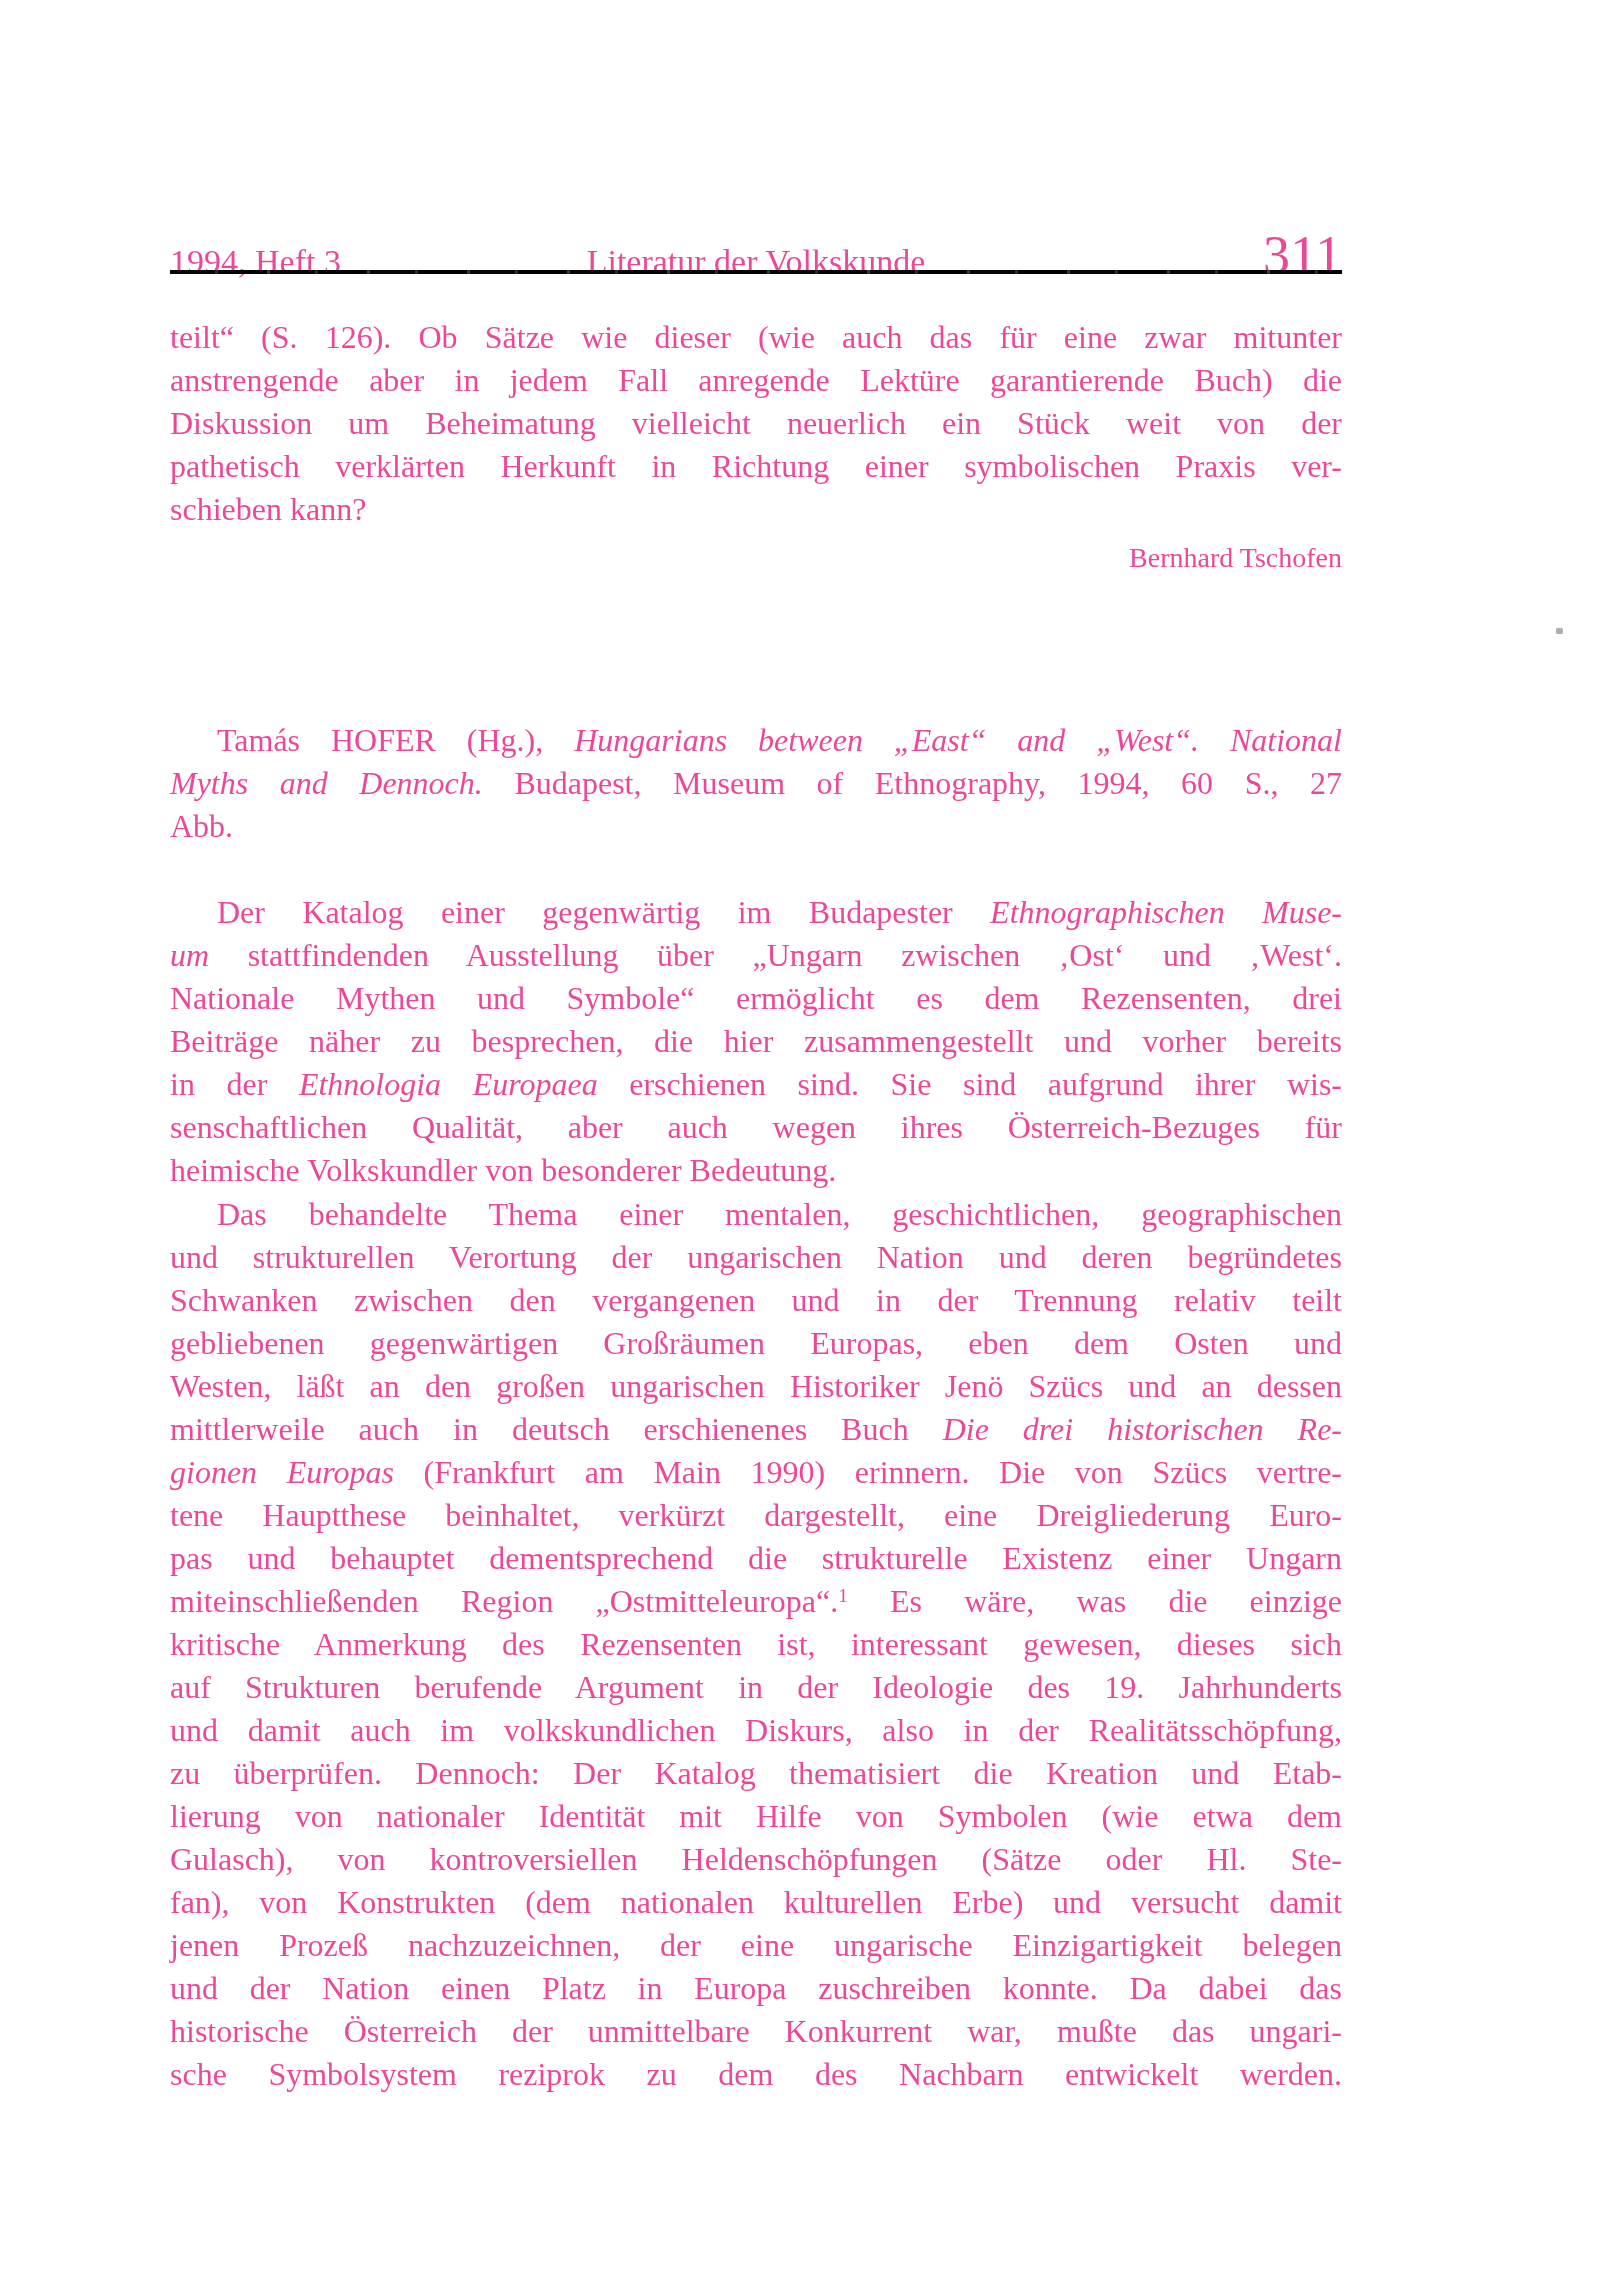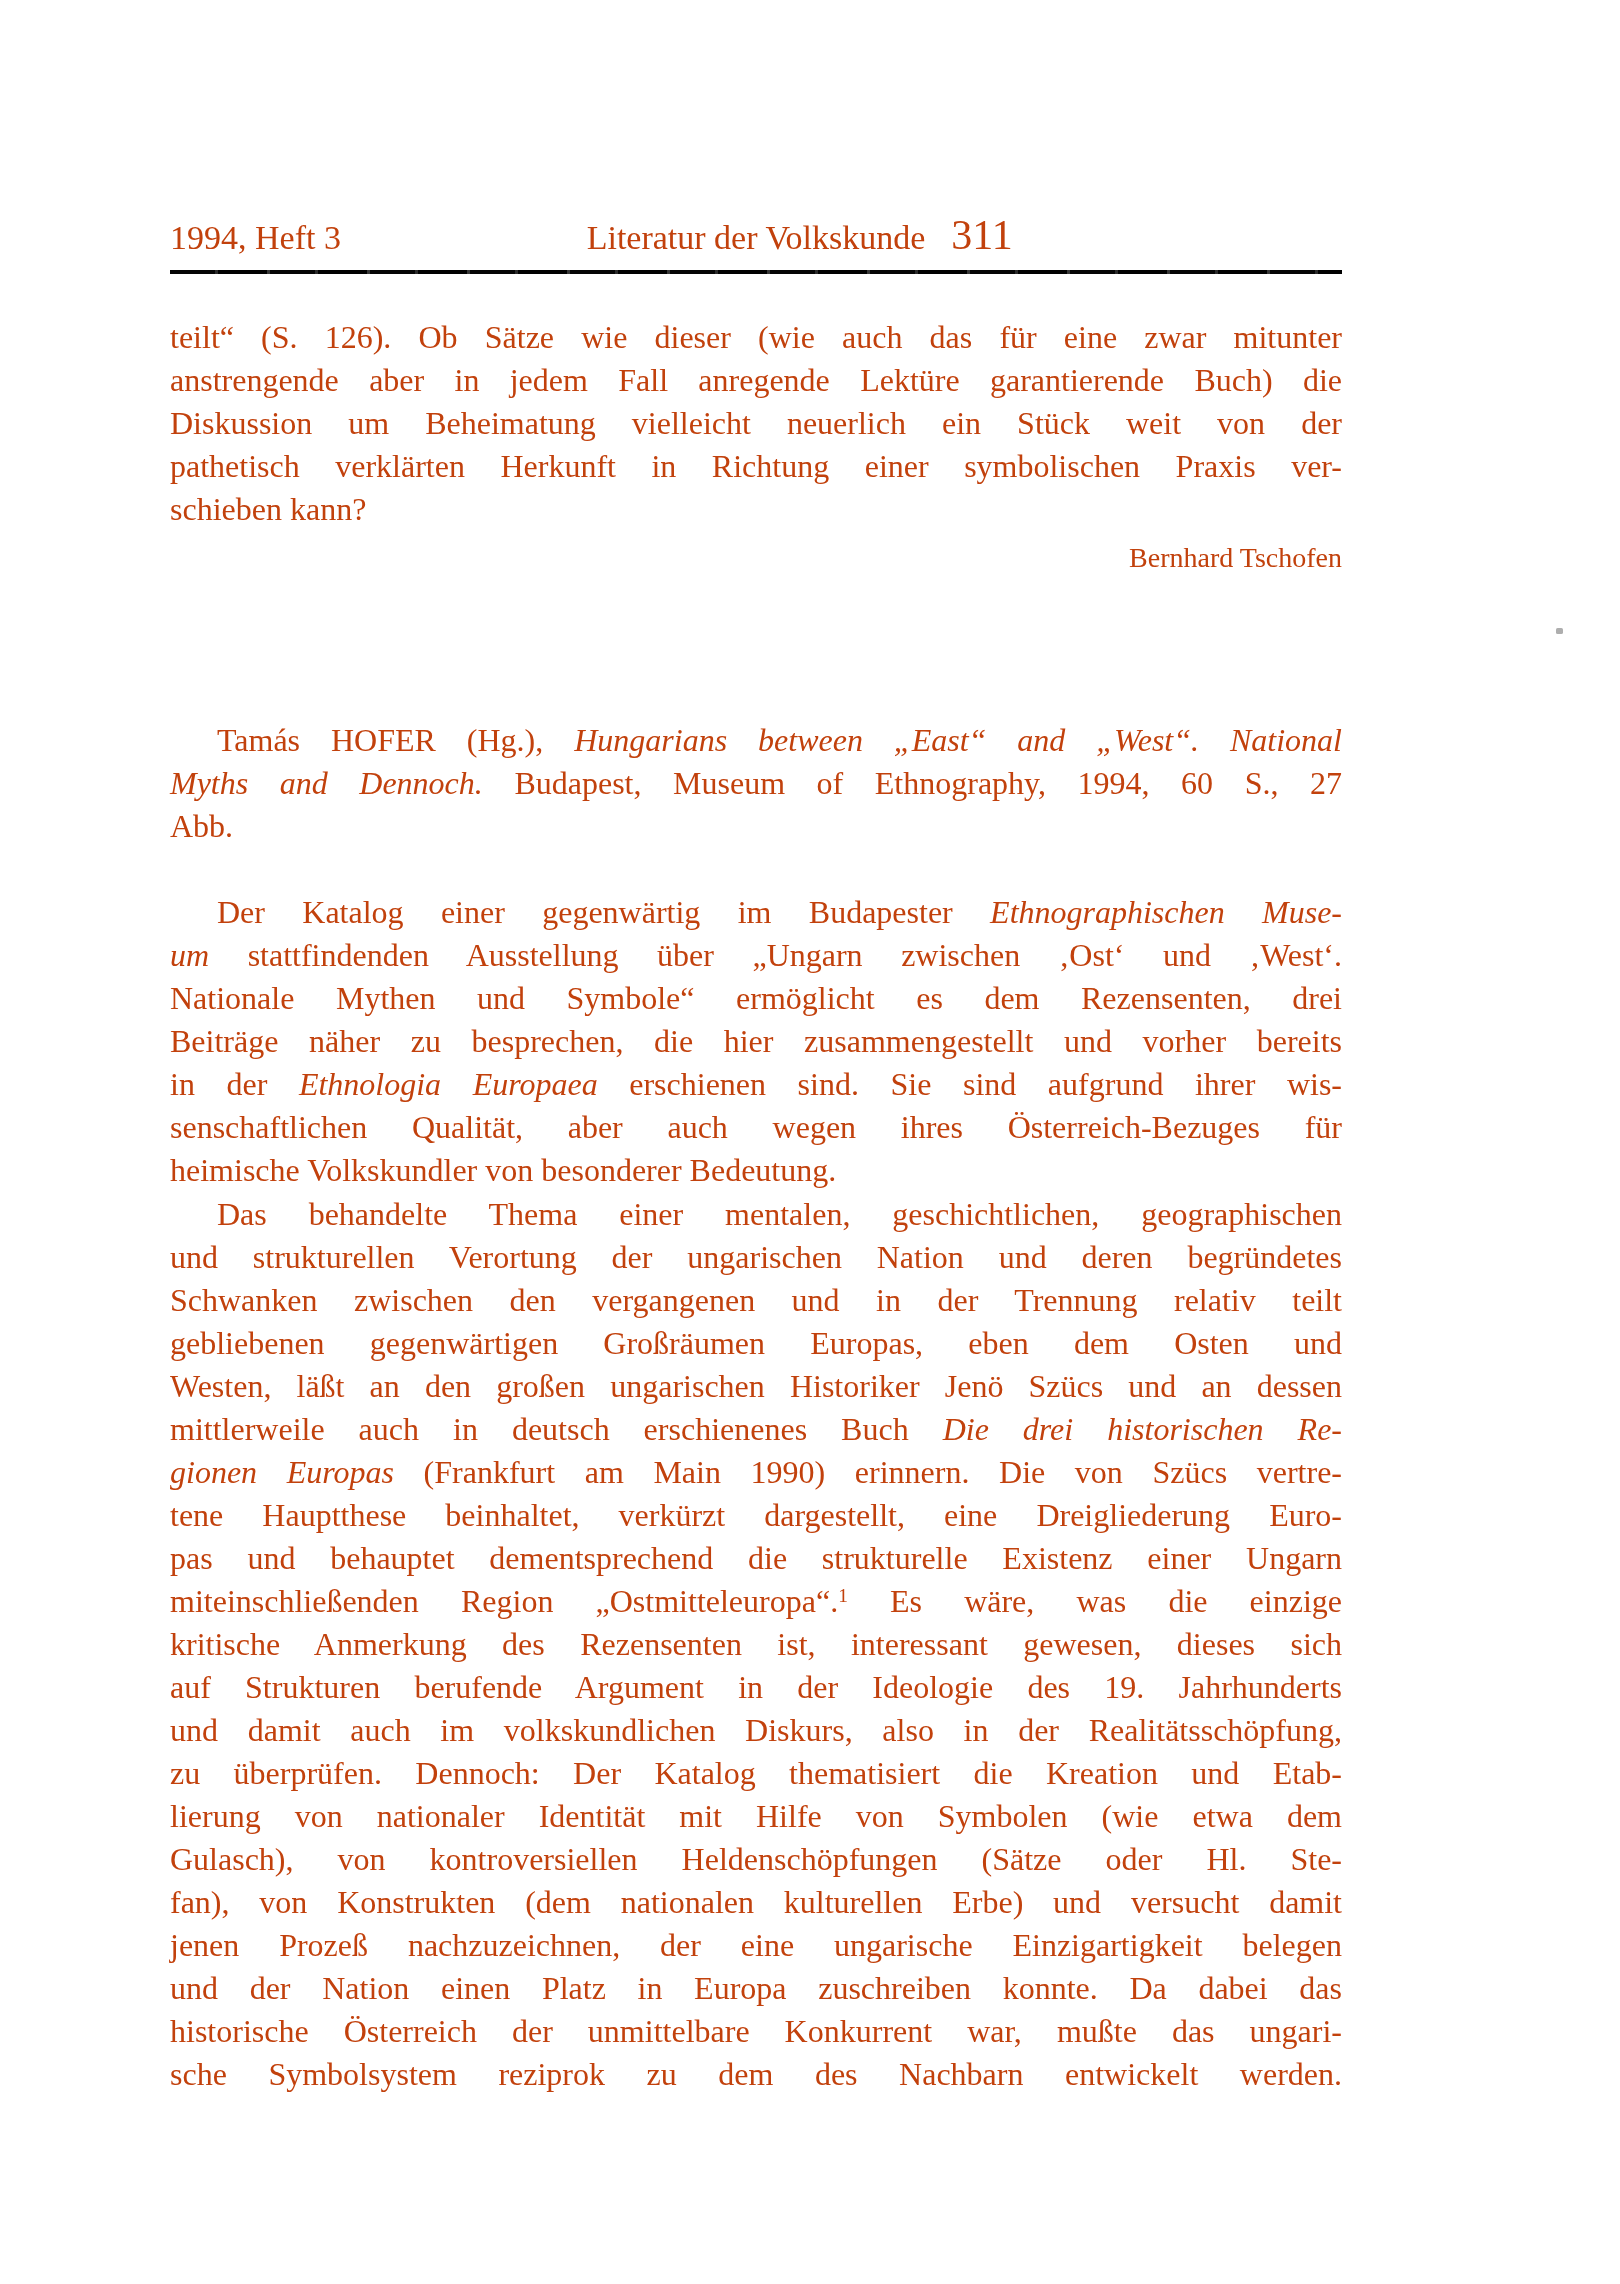--- a/index.html
+++ b/index.html
@@ -1,39 +1,39 @@
 <!DOCTYPE html>
 <html style="font-size:13px"><head>
 <meta charset="utf-8">
 <style>
   html, body { margin: 0; padding: 0; background: #ffffff; }
   .page {
     position: relative;
     width: 1620px;
     height: 2098px;
     background: #ffffff;
-    color: #c2410c;
+    color: #ec4899;
     font-family: "Liberation Serif", "DejaVu Serif", serif;
     overflow: hidden;
   }
   .header {
     position: absolute;
     left: 170px;
     top: 217px;
     width: 1172px;
     display: flex;
     justify-content: space-between;
     align-items: baseline;
     font-size: 34px;
     line-height: 37px;
     white-space: nowrap;
   }
   .h-left   { flex: 1 1 0; text-align: left; }
   .h-center { flex: 1 1 0; text-align: center; }
-  .h-right  { flex: 1 1 0; font-size: 42px; }
+  .h-right  { flex: 1 1 0; text-align: right; font-size: 54px; margin-top: 20px; }
   .rule {
     position: absolute;
     left: 170px;
     top: 270px;
     width: 1172px;
     height: 4px;
     background: repeating-linear-gradient(90deg,
       #050505 0px, #050505 45px,
       #2a2a2a 45px, #2a2a2a 48px,
       #000000 48px, #000000 97px,

